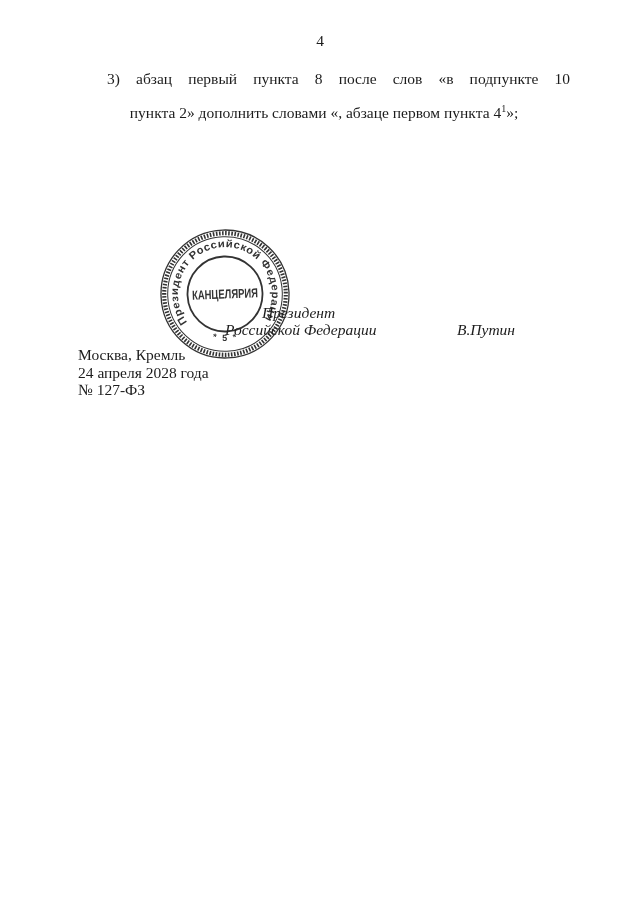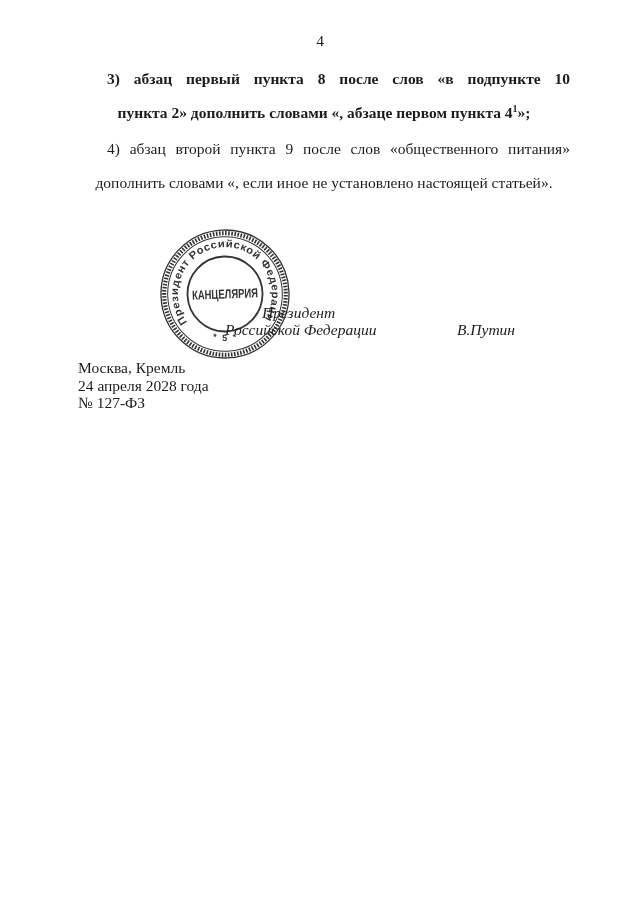--- a/index.html
+++ b/index.html
@@ -25,21 +25,21 @@
     font-size: 15.5px;
     line-height: 17px;
   }
   .para {
     position: absolute;
     left: 78px;
     width: 492px;
     font-size: 15.5px;
     line-height: 34px;
   }
-  .para-3 { top: 62px; font-weight: bold; }
+  .para-3 { top: 62px; }
   .para-4 { top: 132px; }
   .line { white-space: normal; text-align: center; }
   .line.justified {
     text-align: justify;
     text-align-last: justify;
     text-justify: inter-word;
   }
   .line.first { text-indent: 29px; }
   .sup {
     font-size: 10px;
@@ -51,21 +51,21 @@
     font-size: 15.5px;
     line-height: 17px;
     white-space: nowrap;
     font-style: italic;
   }
   .sig-title-1 { top: 304px; left: 262px; }
   .sig-title-2 { top: 321px; left: 225px; }
   .sig-name    { top: 321px; left: 457px; }
   .footer {
     position: absolute;
-    top: 359px;
+    top: 346px;
     left: 78px;
     font-size: 15.5px;
     line-height: 17.5px;
   }
   .stamp {
     position: absolute;
     left: 158px;
     top: 227px;
     width: 134px;
     height: 134px;
@@ -79,24 +79,20 @@
 
 <div class="page">
 
   <div class="page-number">4</div>
 
   <div class="para para-3">
     <div class="line justified first">3) абзац первый пункта 8 после слов «в подпункте 10</div>
     <div class="line"><span>пункта 2» дополнить словами «, абзаце первом пункта 4</span><span class="sup">1</span><span>»;</span></div>
   </div>
 
-  <div class="para para-4">
-    <div class="line justified first">4) абзац второй пункта 9 после слов «общественного питания»</div>
-    <div class="line">дополнить словами «, если иное не установлено настоящей статьей».</div>
-  </div>
 
   <div class="sig-line sig-title-1">Президент</div>
   <div class="sig-line sig-title-2">Российской Федерации</div>
   <div class="sig-line sig-name">В.Путин</div>
 
   <div class="footer">
     <div>Москва, Кремль</div>
     <div>24 апреля 2028 года</div>
     <div>№ 127-ФЗ</div>
   </div>

